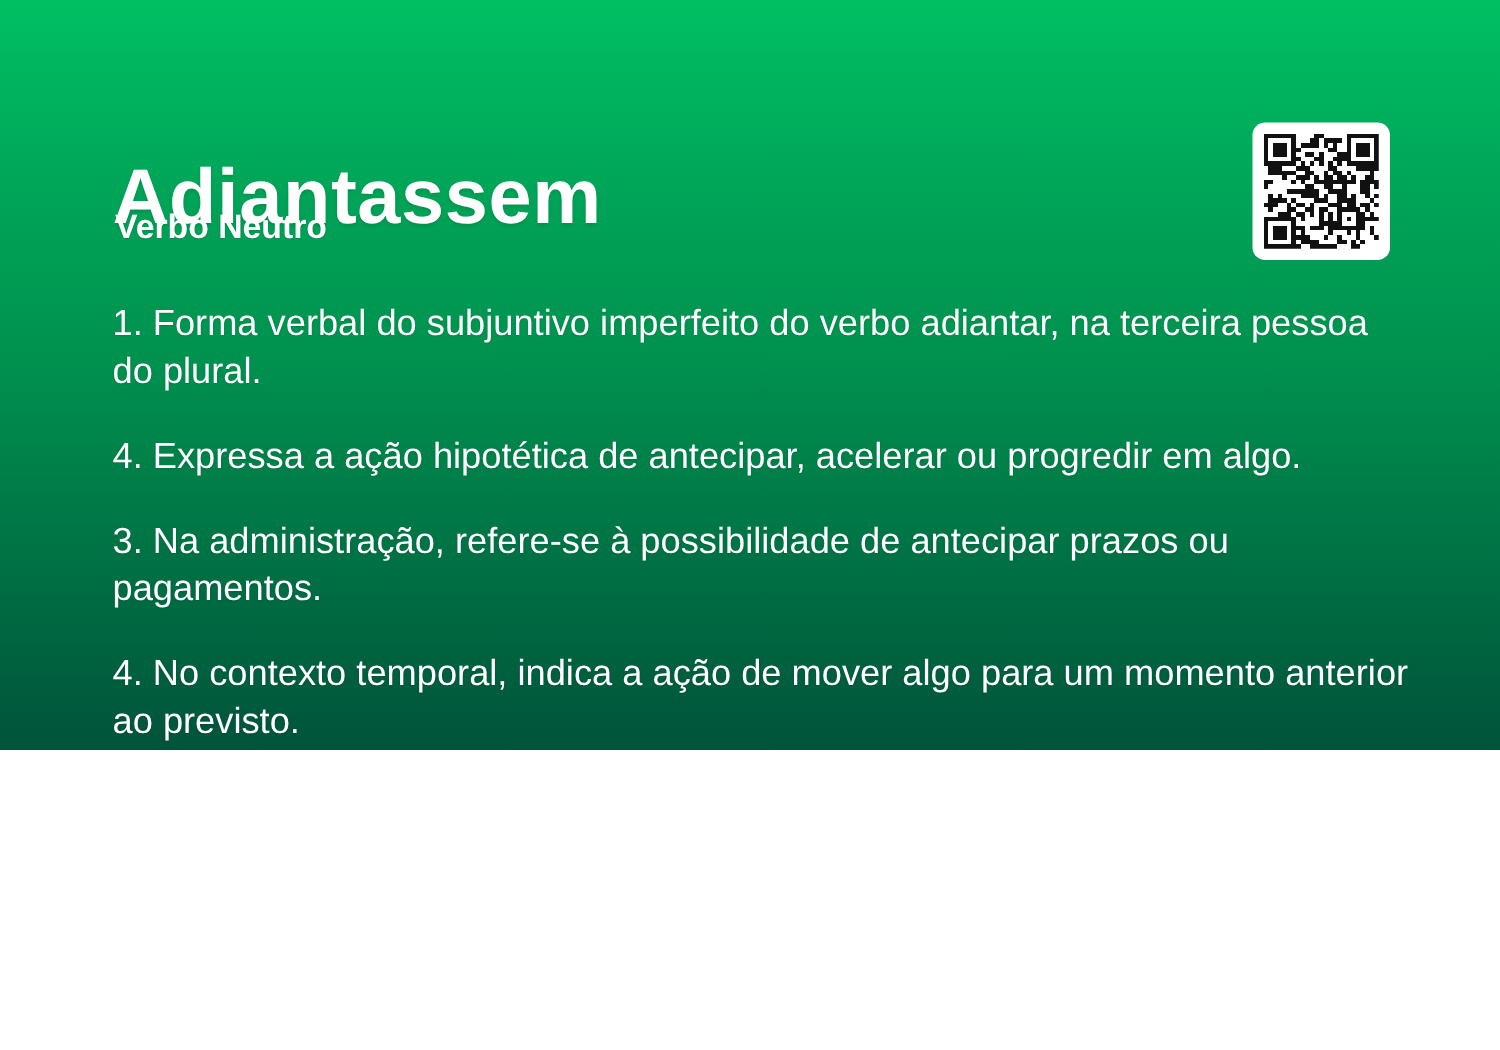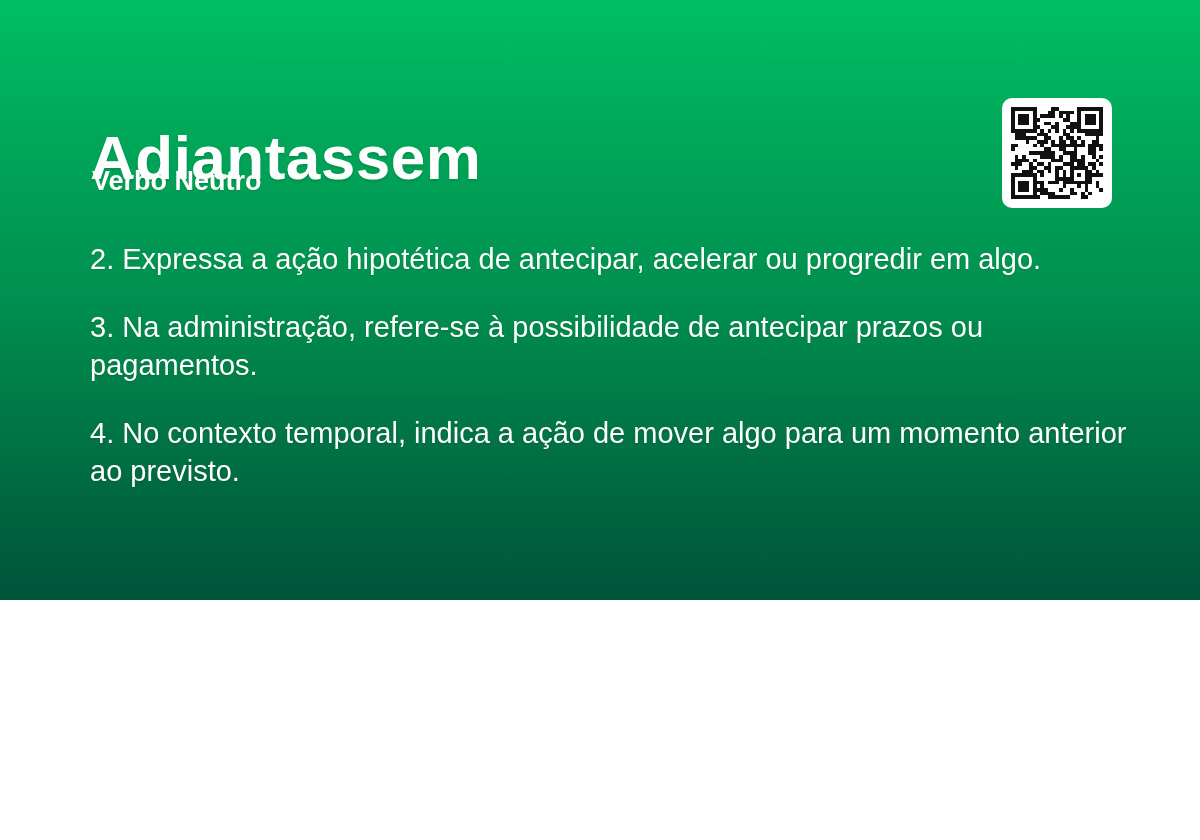--- a/index.html
+++ b/index.html
@@ -426,21 +426,22 @@
         <rect x="12" y="24" width="1" height="1" fill="#111111"></rect>
         <rect x="13" y="24" width="1" height="1" fill="#111111"></rect>
         <rect x="14" y="24" width="1" height="1" fill="#111111"></rect>
         <rect x="15" y="24" width="1" height="1" fill="#111111"></rect>
         <rect x="19" y="24" width="1" height="1" fill="#111111"></rect>
         <rect x="20" y="24" width="1" height="1" fill="#111111"></rect>
       </svg>
   </div>
 
   <div class="definitions" id="definitions">
-    <p>2. Expressa a ação hipotética de antecipar, acelerar ou progredir em algo.</p>
+    <p>1. Forma verbal do subjuntivo imperfeito do verbo adiantar, na terceira pessoa do plural.</p>
+    <p>4. Expressa a ação hipotética de antecipar, acelerar ou progredir em algo.</p>
     <p>3. Na administração, refere-se à possibilidade de antecipar prazos ou pagamentos.</p>
     <p>4. No contexto temporal, indica a ação de mover algo para um momento anterior ao previsto.</p>
   </div>
 
   <div class="logo-badge">
     <span class="logo-letter">e</span>
   </div>
 
   <div class="brand">momento.ai</div>
 

